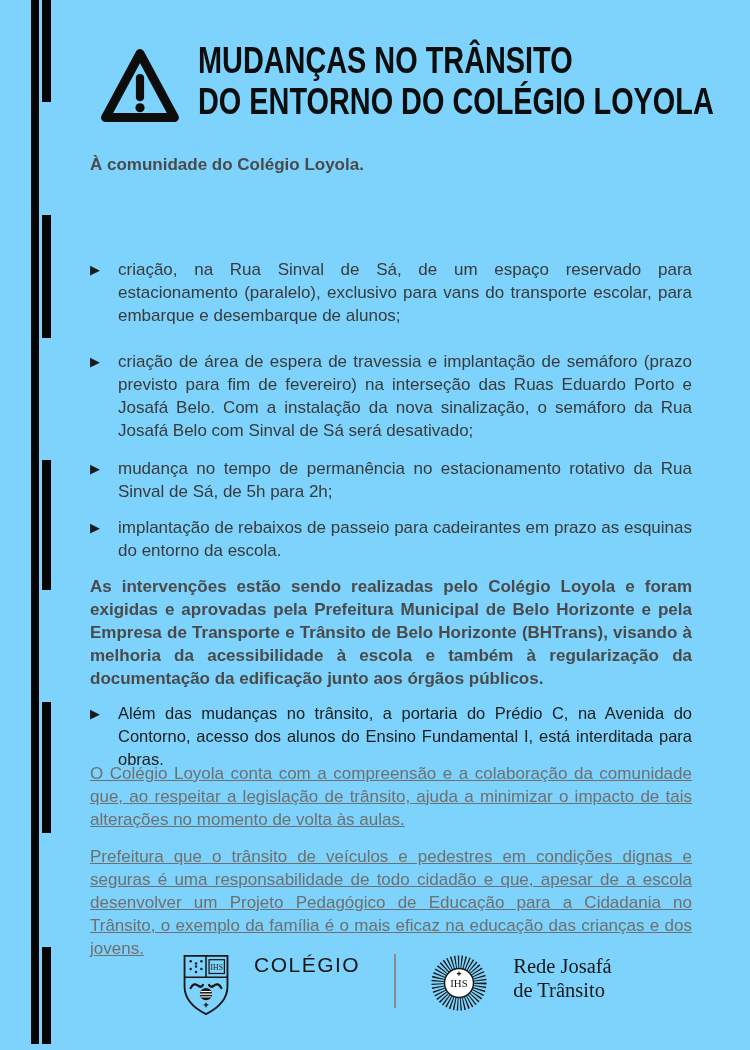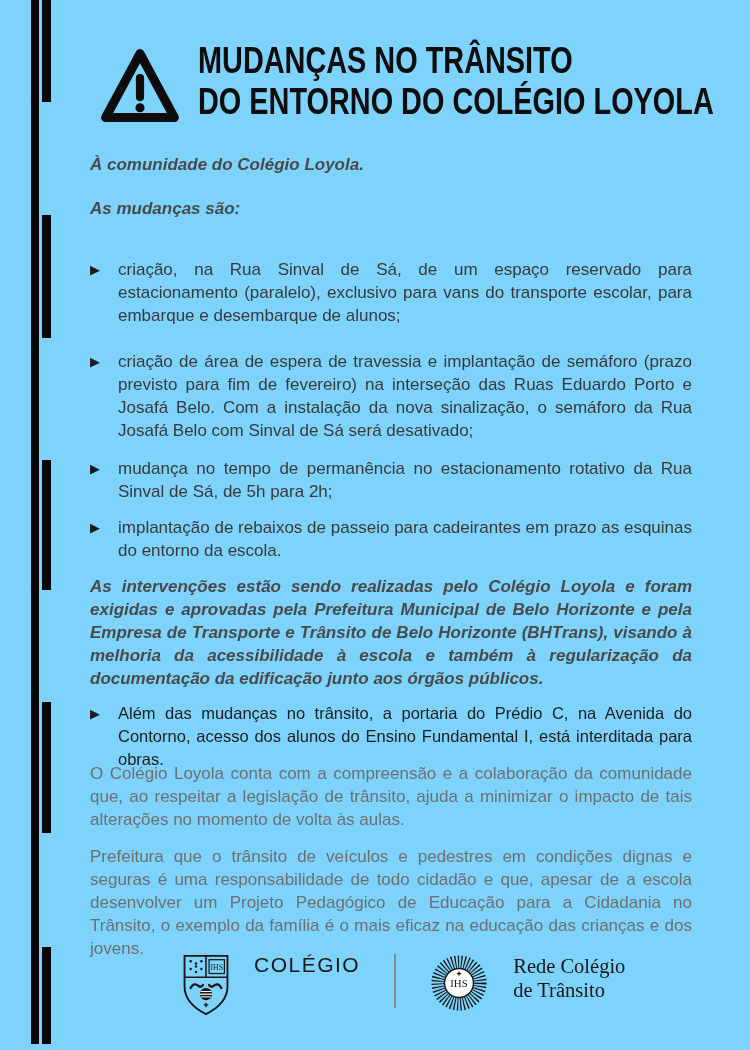--- a/index.html
+++ b/index.html
@@ -26,37 +26,37 @@
   .warning-icon{position:absolute;left:99px;top:46px;width:82px;height:80px;}
   .title{
     position:absolute;left:198px;top:40px;
     font-weight:bold;font-size:37px;line-height:41px;
     color:#0d0d0d;letter-spacing:0px;white-space:nowrap;
     transform:scaleX(0.78);transform-origin:left top;
   }
 
   
   .blk{position:absolute;left:90px;width:602px;font-size:17px;line-height:23px;}
-  .bold-dark{font-weight:bold;color:#4a4a4a;font-style:italic;}
+  .bold-dark{font-weight:bold;color:#4a4a4a;}
   .salutation{top:153px;}
   .lead{top:197px;}
   .bullet{display:flex;color:#3a3a3a;}
   .bullet .marker{
     flex:0 0 28px;color:#1b1b1b;font-size:13px;line-height:23px;
     font-family:"DejaVu Sans",sans-serif;
   }
   .bullet .btxt{flex:1;text-align:justify;}
   .b1{top:258px;}
   .b2{top:350px;}
   .b3{top:457px;}
   .b4{top:516px;}
   .bold-para{top:575px;text-align:justify;}
   .notice{top:702px;color:#1d1d1d;font-size:16.5px;}
   .notice .btxt{color:#1d1d1d;}
-  .gray-para{color:#6f6f6f;text-align:justify;}
+  .gray-para{color:#6f6f6f;text-align:justify;text-decoration:underline;}
   .c1{top:762px;}
   .c2{top:845px;}
 
   
   .footer{
     position:absolute;left:183px;top:954px;height:72px;
     display:flex;align-items:flex-start;gap:25px;
     color:#191919;
   }
   .crest-icon{width:46px;height:62px;}
@@ -89,21 +89,20 @@
   </svg>
 
   <div class="title">
     <div>MUDANÇAS NO TRÂNSITO</div>
     <div>DO ENTORNO DO COLÉGIO LOYOLA</div>
   </div>
 
   <div class="blk bold-dark salutation">À comunidade do Colégio Loyola.</div>
 
   <div class="blk bold-dark lead">
-    <div>As mudanças são:</div>
   </div>
 
   <div class="blk bullet b1">
     <span class="marker">▶</span>
     <span class="btxt">criação, na Rua Sinval de Sá, de um espaço reservado para estacionamento (paralelo), exclusivo para vans do transporte escolar, para embarque e desembarque de alunos;</span>
   </div>
   <div class="blk bullet b2">
     <span class="marker">▶</span>
     <span class="btxt">criação de área de espera de travessia e implantação de semáforo (prazo previsto para fim de fevereiro) na interseção das Ruas Eduardo Porto e Josafá Belo. Com a instalação da nova sinalização, o semáforo da Rua Josafá Belo com Sinval de Sá será desativado;</span>
   </div>
@@ -163,19 +162,19 @@
 
     <svg class="seal-icon" viewBox="0 0 80 80" aria-hidden="true">
 
       <circle cx="40" cy="40" r="29" fill="none" stroke="#171717" stroke-width="18" stroke-dasharray="1.6 2.6"></circle>
       <circle cx="40" cy="40" r="20" fill="#ffffff" stroke="#171717" stroke-width="2"></circle>
       <text x="40" y="46" text-anchor="middle" font-family="Liberation Serif, DejaVu Serif, serif" font-size="15" fill="#171717">IHS</text>
       <path d="M37,27 h6 M40,24 v6" stroke="#171717" stroke-width="1.6"></path>
     </svg>
 
     <div class="network-name">
-      <div>Rede Colégio</div>
+      <div>Rede Josafá</div>
       <div>de Trânsito</div>
     </div>
 
   </div>
 
 </div>
 
 </body></html>

